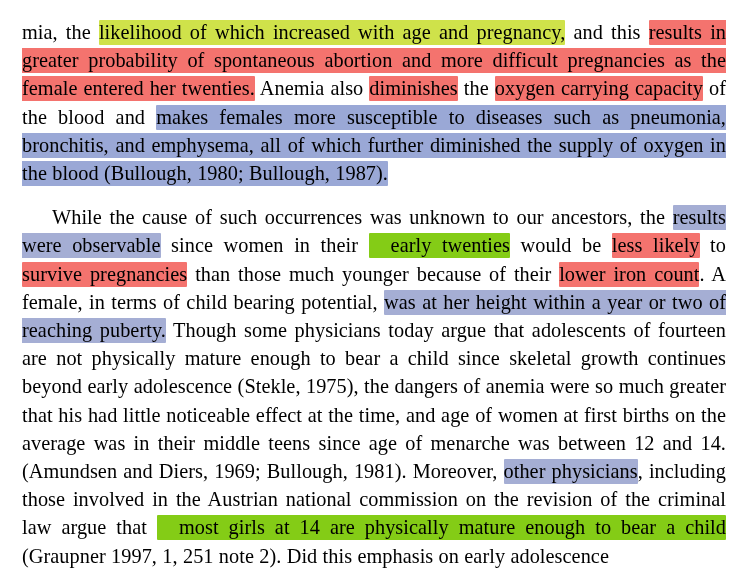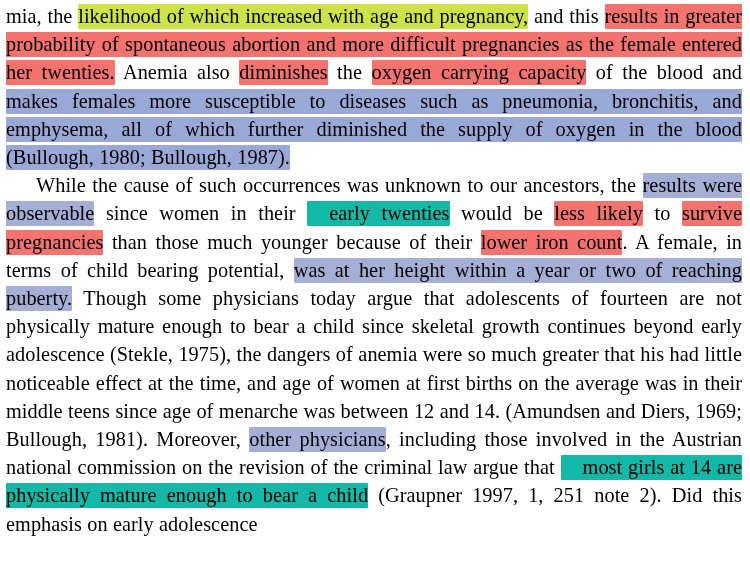--- a/index.html
+++ b/index.html
@@ -21,35 +21,35 @@
     box-sizing: border-box;
     padding: 2px 8px 0 6px;
   }
   .para {
     font-family: "Liberation Serif", serif;
     font-size: 20.3px;
     line-height: 28.2px;
     color: #000000;
     text-align: justify;
     text-justify: inter-word;
-    margin: 0;
+    margin: 16px;
     letter-spacing: 0.05px;
     word-spacing: 0.2px;
   }
   .para.indent {
     text-indent: 30px;
   }
   .hl {
     padding: 1px 0 2px 0;
     border-radius: 1px;
   }
   .hl-green  { background: #cfe24a; }
   .hl-red    { background: #f4736e; }
   .hl-blue   { background: #9aa8d6; }
-  .hl-cyan   { background: #14b8a6; padding-left: 22px; }
+  .hl-cyan   { background: #84cc16; padding-left: 22px; }
   .hl-lav    { background: #a5aed4; }
   .last-line-clip {
     overflow: hidden;
   }
 </style>
 </head>
 <body>
 
 <div id="page">
 

